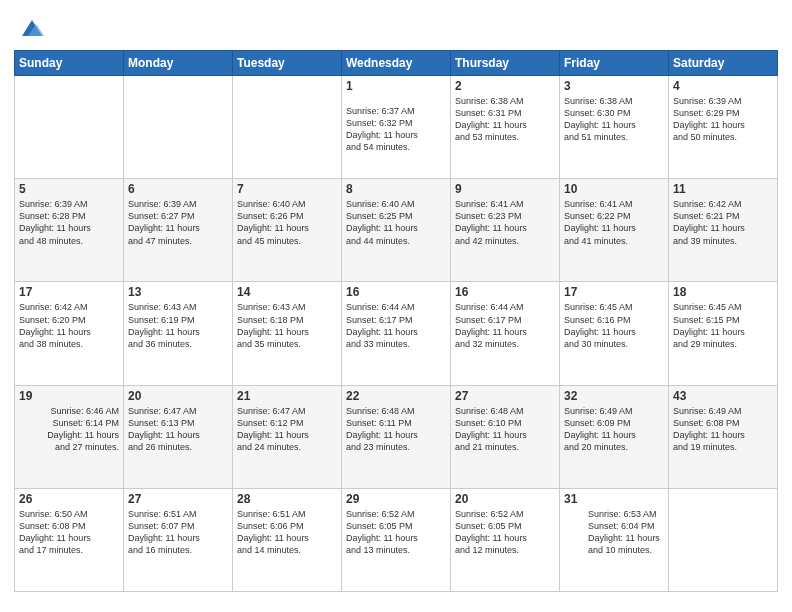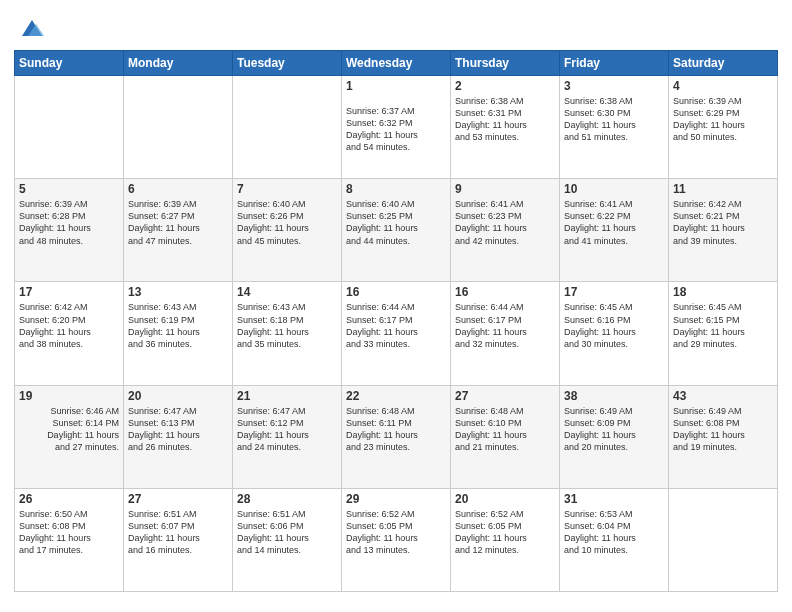--- a/index.html
+++ b/index.html
@@ -302,21 +302,21 @@
 and 23 minutes.</div>
           </td>
           <td>
             <span class="day-number">27</span>
             <div class="day-info" style="white-space: pre-line;">Sunrise: 6:48 AM
 Sunset: 6:10 PM
 Daylight: 11 hours
 and 21 minutes.</div>
           </td>
           <td>
-            <span class="day-number">38</span>
+            <span class="day-number">32</span>
             <div class="day-info" style="white-space: pre-line;">Sunrise: 6:49 AM
 Sunset: 6:09 PM
 Daylight: 11 hours
 and 20 minutes.</div>
           </td>
           <td>
             <span class="day-number">43</span>
             <div class="day-info" style="white-space: pre-line;">Sunrise: 6:49 AM
 Sunset: 6:08 PM
 Daylight: 11 hours
@@ -354,21 +354,21 @@
           </td>
           <td>
             <span class="day-number">20</span>
             <div class="day-info" style="white-space: pre-line;">Sunrise: 6:52 AM
 Sunset: 6:05 PM
 Daylight: 11 hours
 and 12 minutes.</div>
           </td>
           <td>
             <span class="day-number">31</span>
-            <div class="day-info" style="white-space: pre-line;">Sunrise: 6:53 AM
+            <div class="day-info" style="white-space: pre-line; margin-left: 24px;">Sunrise: 6:53 AM
 Sunset: 6:04 PM
 Daylight: 11 hours
 and 10 minutes.</div>
           </td>
           <td class="empty-cell"></td>
         </tr>
       </tbody>
   </table>
 </div>
 

